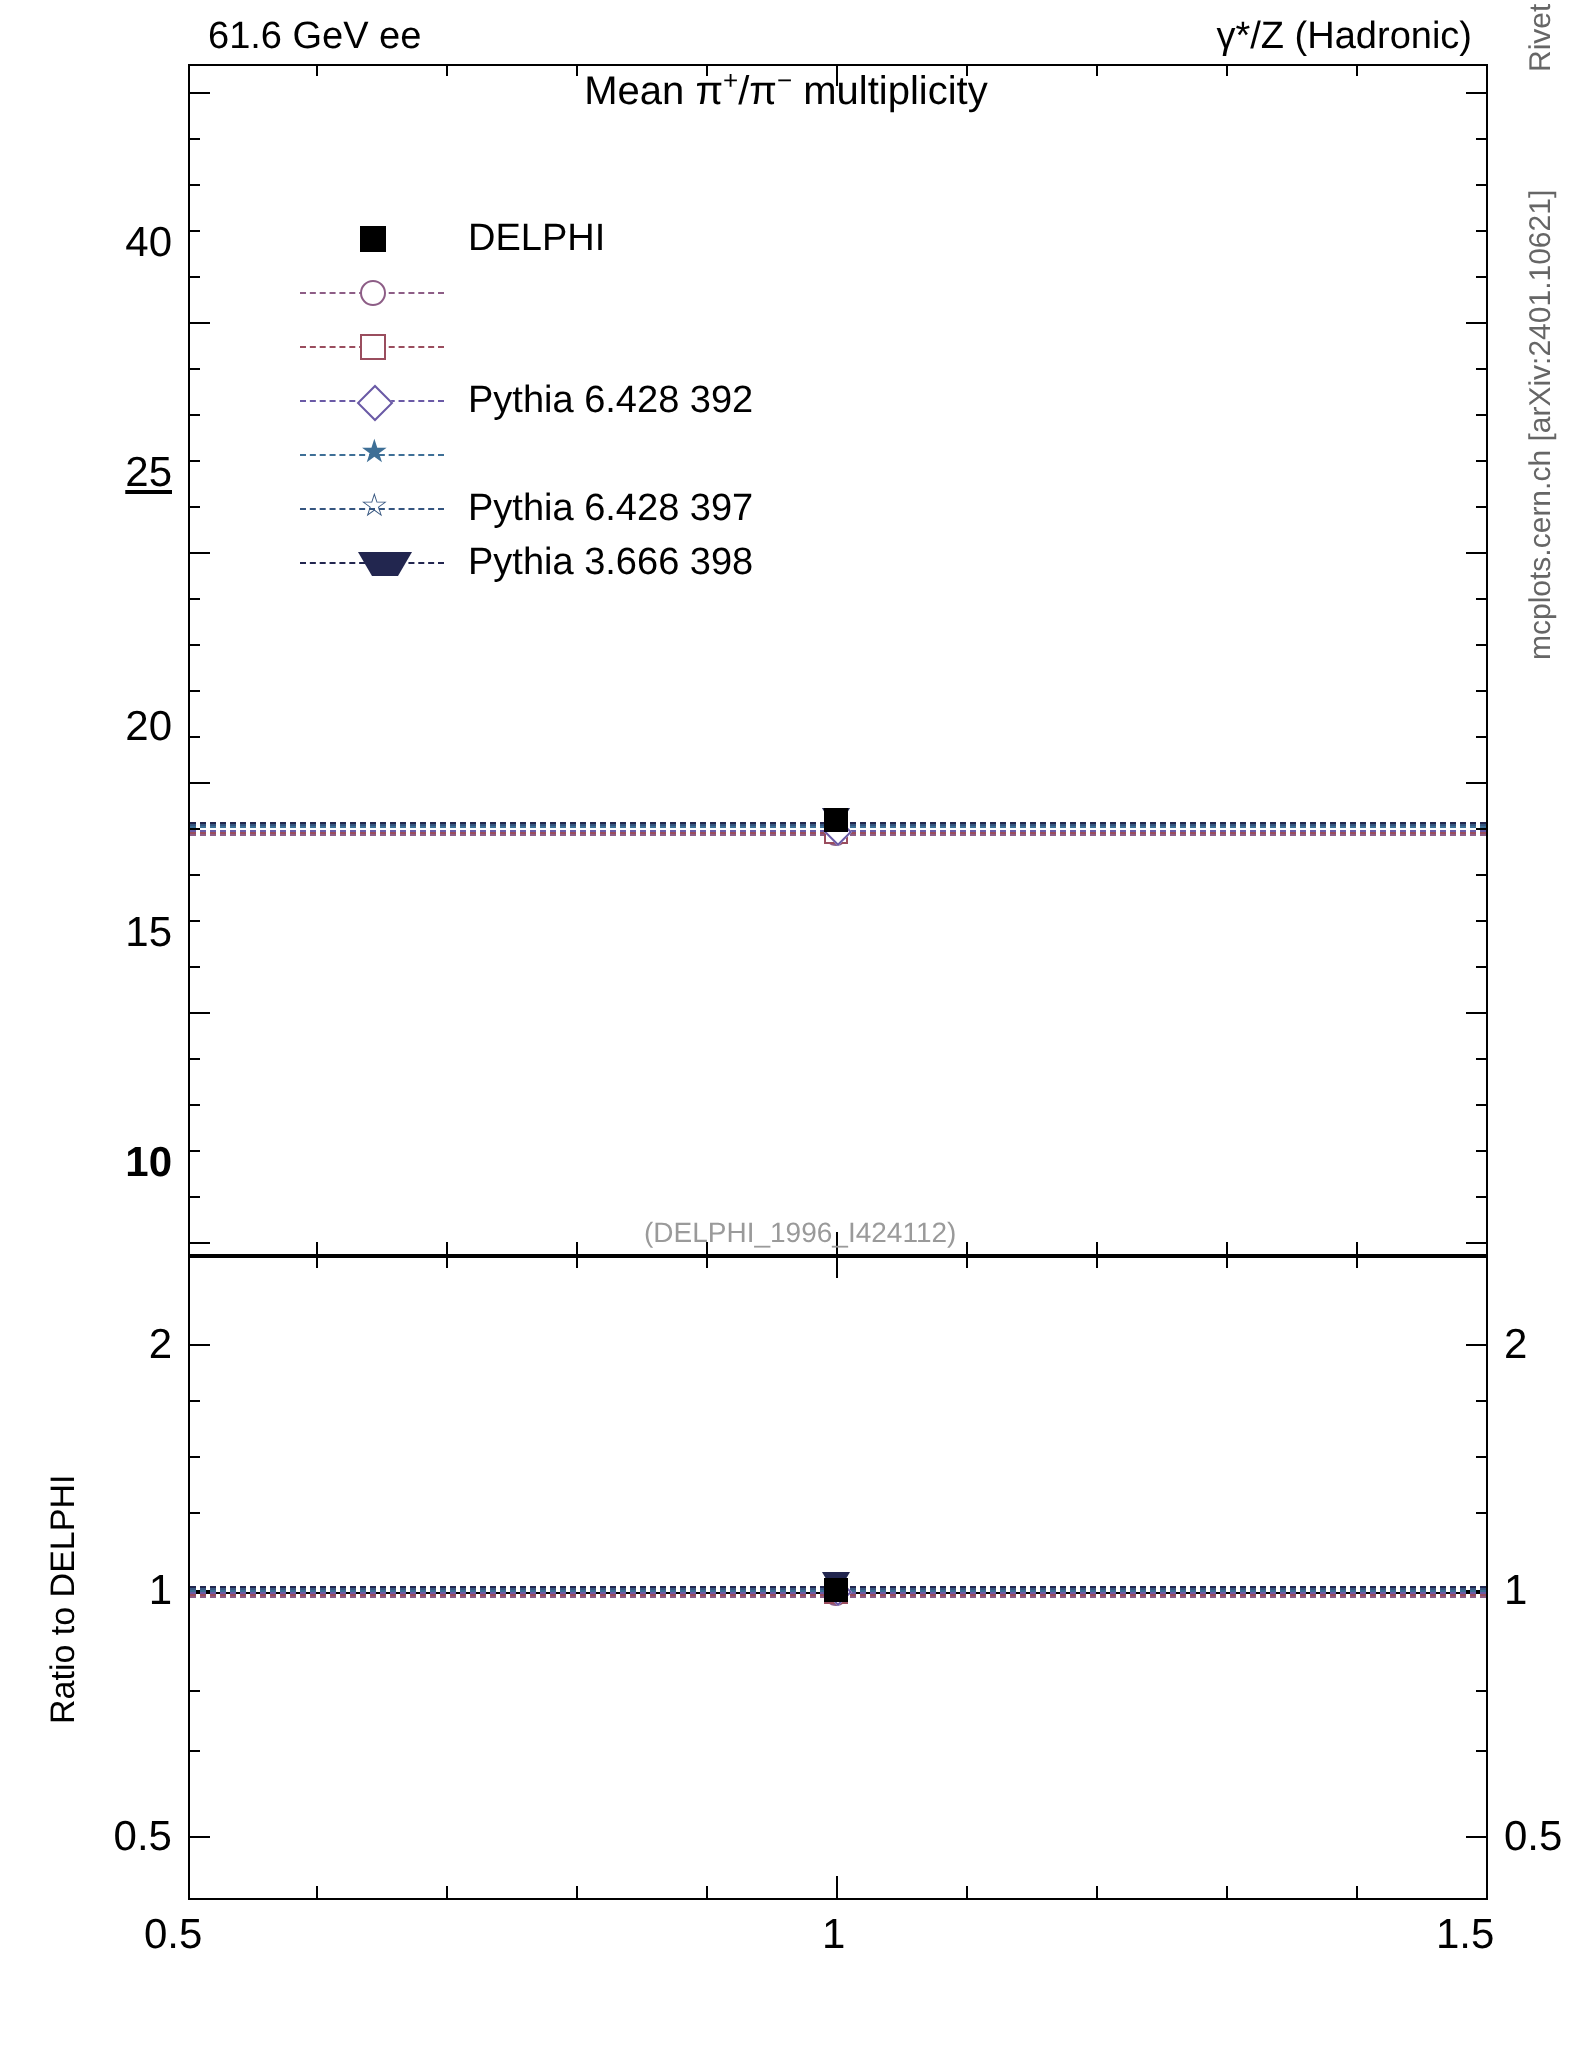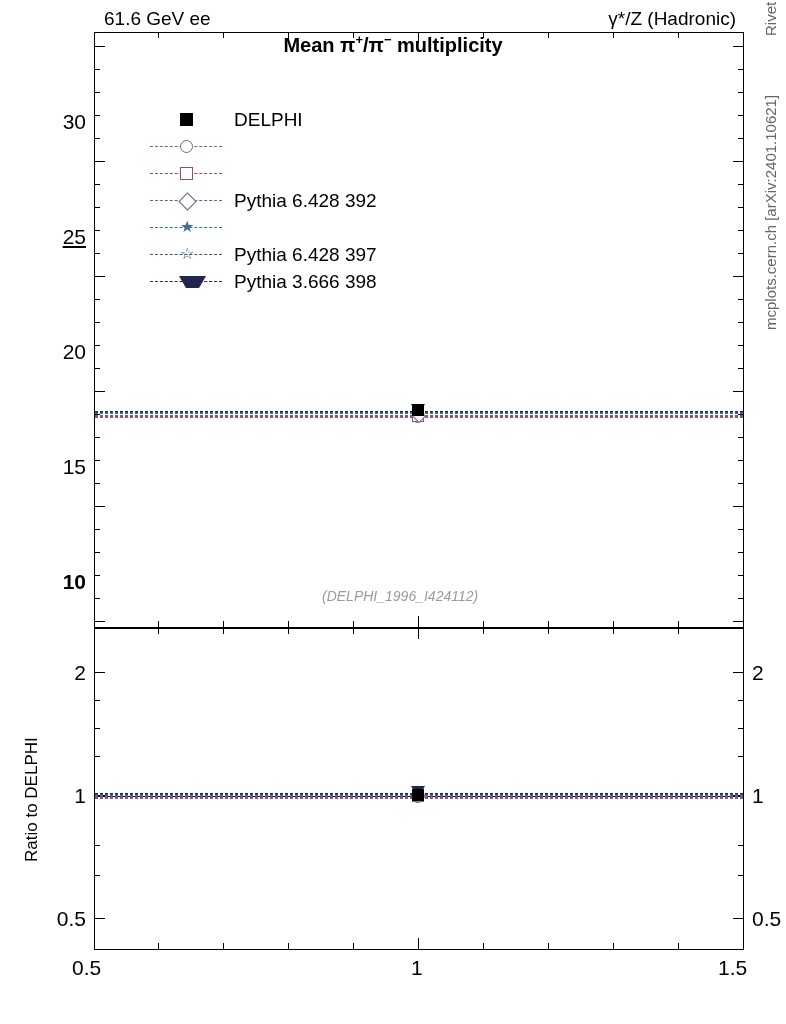--- a/index.html
+++ b/index.html
@@ -58,21 +58,20 @@
     height: 322px;
   }
 
   .plot-title {
     position: absolute;
     left: 0;
     right: 0;
     top: 32px;
     text-align: center;
     font-size: 20px;
-    font-weight: bold;
   }
   .plot-title sup, .plot-title sub {
     font-size: 13px;
   }
 
   
   .tick {
     position: absolute;
     background: #000;
   }
@@ -271,23 +270,23 @@
   <div class="tick tickmin-l" style="left:738px; top:299px;"></div>
   <div class="tick tickmin-l" style="left:738px; top:253px;"></div>
   <div class="tick tickmin-l" style="left:738px; top:230px;"></div>
   <div class="tick tickmin-l" style="left:738px; top:207px;"></div>
   <div class="tick tickmin-l" style="left:738px; top:184px;"></div>
   <div class="tick tickmin-l" style="left:738px; top:138px;"></div>
   <div class="tick tickmin-l" style="left:738px; top:115px;"></div>
   <div class="tick tickmin-l" style="left:738px; top:92px;"></div>
   <div class="tick tickmin-l" style="left:738px; top:69px;"></div>
 
-  <div class="ylabel" style="left:24px; top:110px; width:62px;">30</div>
+  <div class="ylabel" style="left:24px; top:110px; width:62px;">40</div>
   <div class="ylabel" style="left:24px; top:225px; width:62px;text-decoration:underline;">25</div>
-  <div class="ylabel" style="left:24px; top:340px; width:62px;">20</div>
+  <div class="ylabel" style="left:24px; top:352px; width:62px;">20</div>
   <div class="ylabel" style="left:24px; top:455px; width:62px;">15</div>
   <div class="ylabel" style="left:24px; top:570px; width:62px;font-weight:bold;">10</div>
 
   <div class="tick tickmaj-b" style="left:418px; top:32px;"></div>
   <div class="tick tickmaj-b" style="left:418px; top:616px;"></div>
   <div class="tick tickmin-b" style="left:158px; top:32px;"></div>
   <div class="tick tickmin-b" style="left:223px; top:32px;"></div>
   <div class="tick tickmin-b" style="left:288px; top:32px;"></div>
   <div class="tick tickmin-b" style="left:353px; top:32px;"></div>
   <div class="tick tickmin-b" style="left:483px; top:32px;"></div>
@@ -309,21 +308,21 @@
   <div class="dline" style="left:95px; width:648px; top:413px; border-color:#3e6f96;"></div>
   <div class="dline" style="left:95px; width:648px; top:412px; border-color:#35557f;"></div>
   <div class="dline" style="left:95px; width:648px; top:411px; border-color:#22264f;"></div>
 
   <div class="dmark m-circle-open" style="left:412px; top:411px; color:#8d5d86;"></div>
   <div class="dmark m-square-open" style="left:412px; top:410px; color:#9a4d5e;"></div>
   <div class="dmark m-diamond-open" style="left:413px; top:410px; color:#6a5aa6;"></div>
   <div class="dmark m-tri-down" style="left:411px; top:404px; color:#22264f;"></div>
   <div class="dmark m-square-filled" style="left:412px; top:404px;"></div>
 
-  <div class="watermark" style="left:322px; top:588px;font-style:italic;">(DELPHI_1996_I424112)</div>
+  <div class="watermark" style="left:322px; top:608px;">(DELPHI_1996_I424112)</div>
 
   <div class="legend">
     <div class="legend-row">
       <span class="legend-key">
         <span class="kmark m-square-filled"></span>
       </span>
       <span class="legend-label">DELPHI</span>
     </div>
     <div class="legend-row">
       <span class="legend-key" style="color:#8d5d86;">

